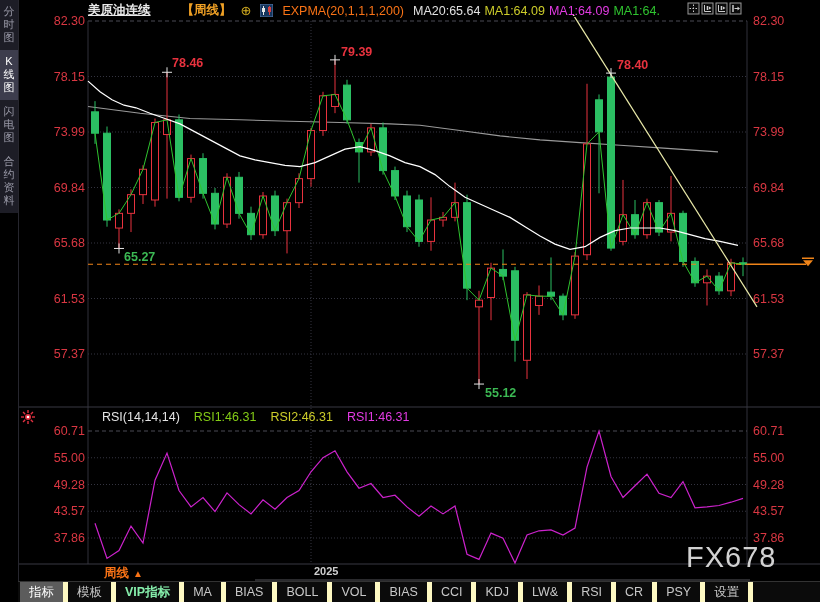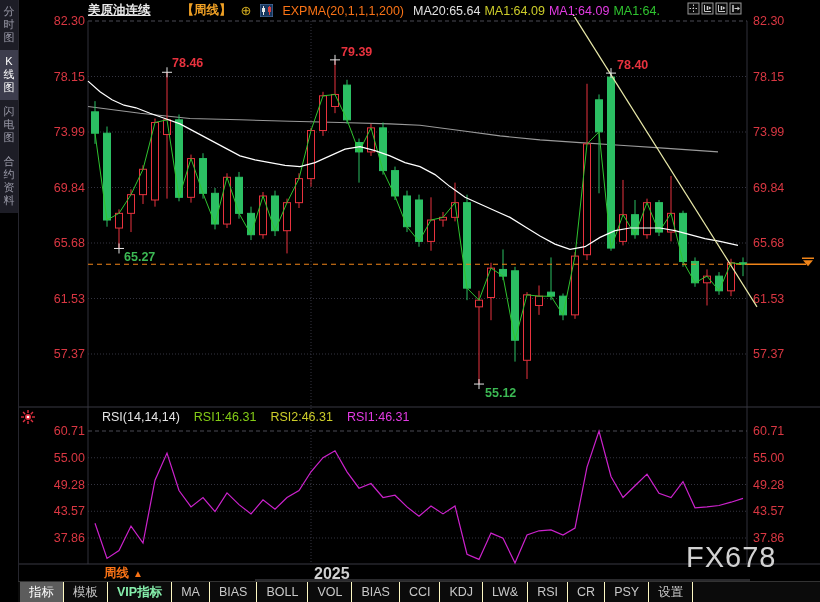--- a/index.html
+++ b/index.html
@@ -17,26 +17,26 @@
   .t-white{color:#e8e8e8;font-weight:bold;text-decoration:underline;}
   .t-orange{color:#f0a125;font-weight:bold;margin-left:22px;}
   .t-yellow{color:#d8b020;font-size:13px;}
   .t-light{color:#f97316;}
   #ma-values{display:flex;gap:4px;text-decoration:underline;}
   
   #rsi-header{position:absolute;left:102px;top:410px;font-size:12.5px;display:flex;gap:14px;z-index:4;white-space:nowrap;}
   
   #period-label{position:absolute;left:104px;top:565px;font-size:12.5px;font-weight:bold;color:#f97316;z-index:4;}
   #period-label .arrow{font-size:10px;margin-left:4px;}
-  #year-label{position:absolute;left:314px;top:565px;font-size:16px;font-weight:bold;color:#cfcfcf;z-index:4;}
+  #year-label{position:absolute;left:314px;top:565px;font-size:11px;font-weight:bold;color:#cfcfcf;z-index:4;}
   #watermark{position:absolute;left:686px;top:541px;font-size:29px;color:#d2d2d2;letter-spacing:1px;z-index:5;}
   
   #tabbar{position:absolute;left:18px;right:0;top:581px;height:21px;background:#0b0b0b;border-top:1px solid #333;
           display:flex;align-items:stretch;padding-left:2px;z-index:4;}
-  .tab{font-size:12.5px;line-height:20px;padding:0 9px;color:#c8c8c8;border-right:1px solid #fef9c3;cursor:pointer;}
+  .tab{font-size:12.5px;line-height:20px;padding:0 9px;color:#c8c8c8;border-right:5px solid #fef9c3;cursor:pointer;}
   .tab.selected{background:#5c5c5c;color:#ffffff;}
   .tab.vip{color:#86efac;font-weight:bold;}
 </style>
 </head>
 <body>
 
 <div id="app">
   <svg id="chart" width="820" height="602">
       <line x1="88" y1="21" x2="747" y2="21" stroke="#4a4a55" stroke-width="1" stroke-dasharray="4 3"></line>
       <text x="85" y="25" text-anchor="end" fill="#d93742" font-size="12.5">82.30</text>

